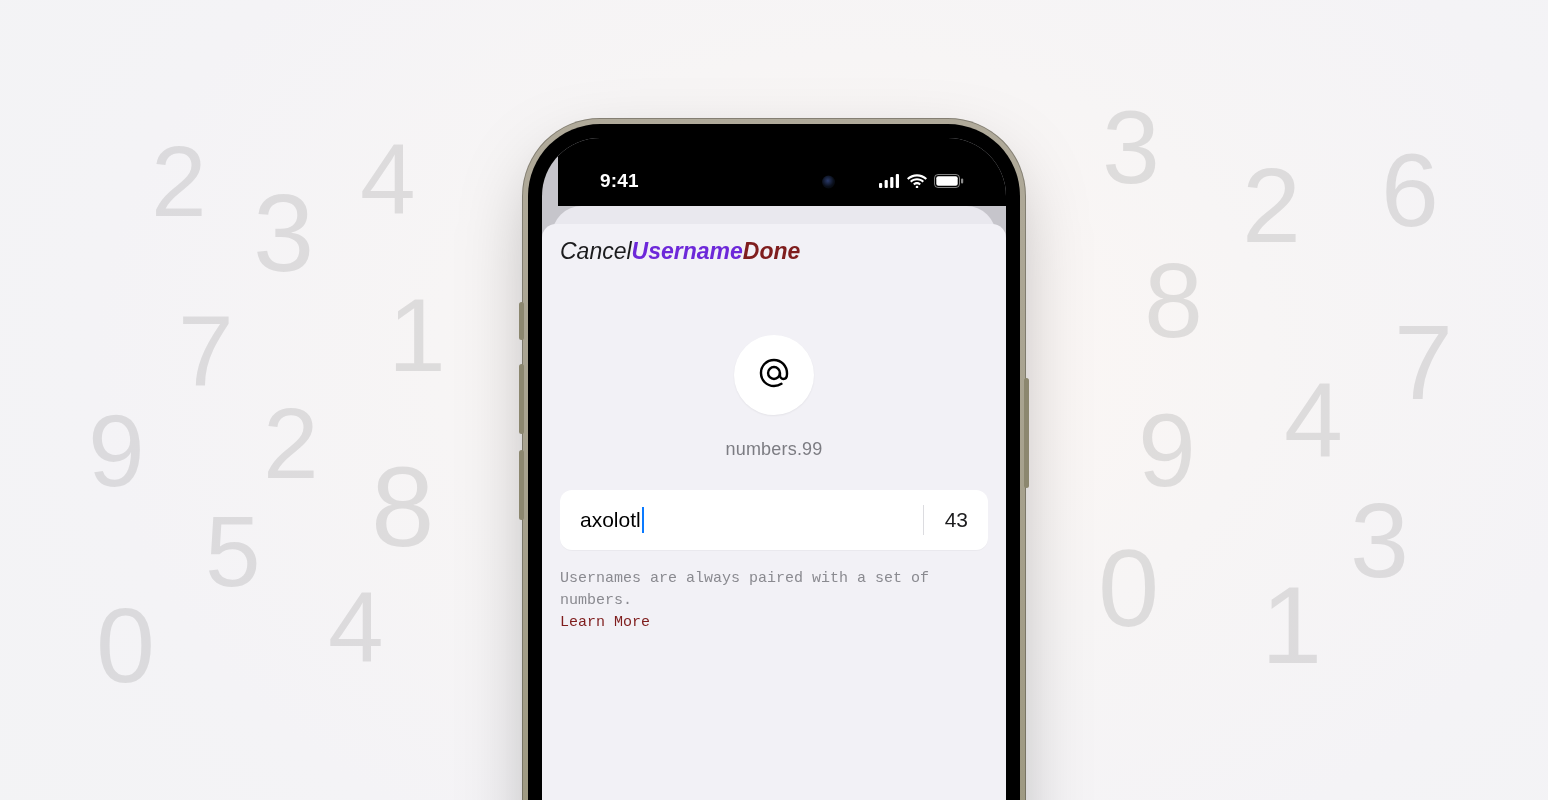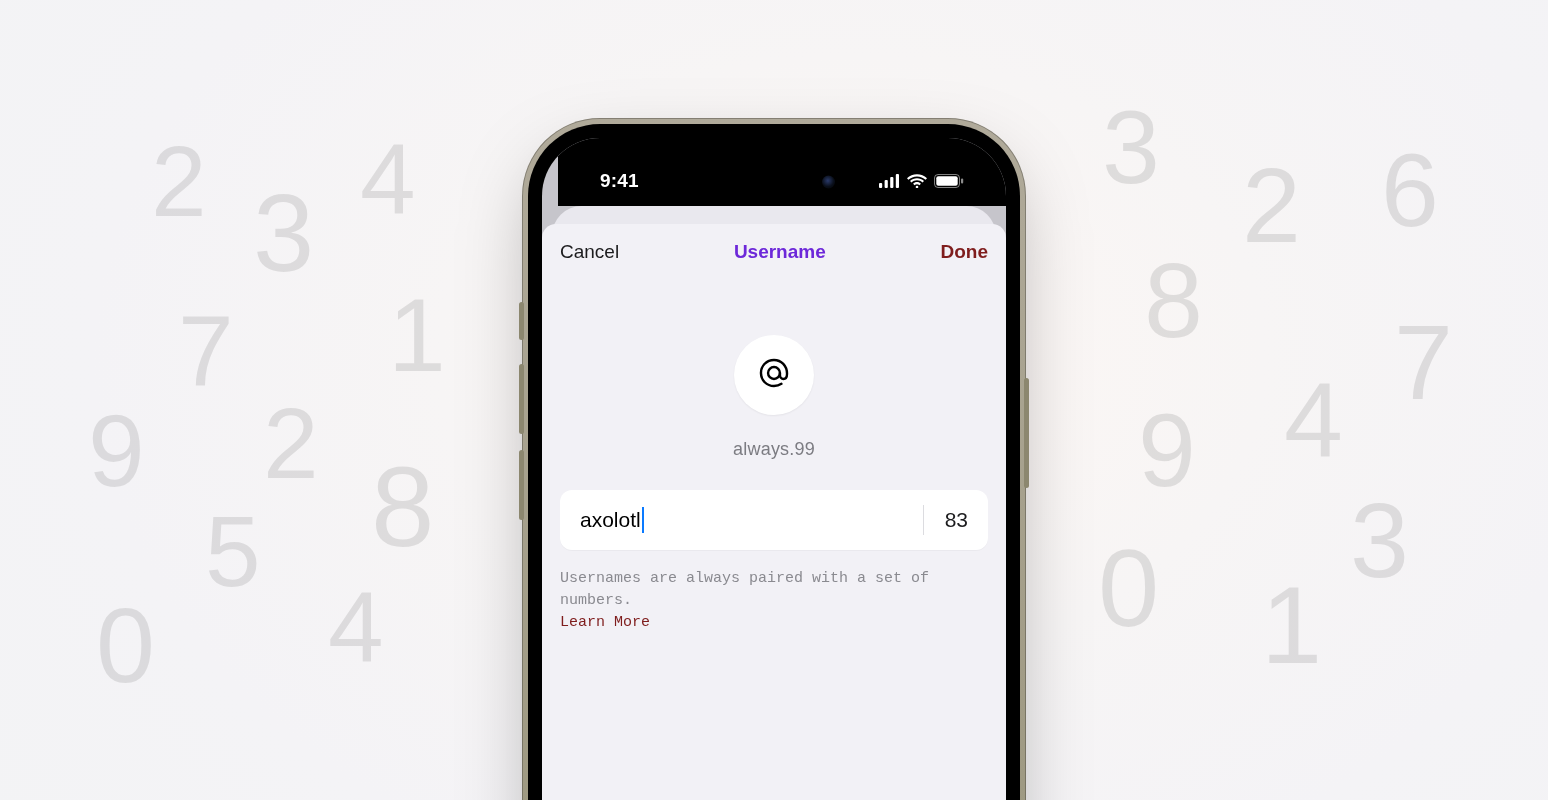--- a/index.html
+++ b/index.html
@@ -110,22 +110,22 @@
     position:absolute;
     top:86px; left:0; right:0; bottom:0;
     background:#f2f1f6;
     border-radius: 14px 14px 0 0;
     padding: 0 18px;
   }
   .navbar {
     height: 55px;
     display:flex;
     align-items:center;
-    justify-content:space-between;
-    font-size:19px;
+    font-size:23px;
+    font-style:italic;
   }
   .nav-cancel { color:#1c1c1e; font-weight:400; cursor:pointer; }
   .nav-title  { color:#6d28d9; font-weight:600; }
   .nav-done   { color:#7f1d1d; font-weight:700; cursor:pointer; }
 
   .at-circle {
     width:80px; height:80px;
     background:#fff;
     border-radius:50%;
     margin: 56px auto 0;
@@ -254,29 +254,29 @@
 
         <div class="at-circle">
           <span>
             <svg width="34" height="34" viewBox="0 0 24 24" fill="none" stroke="#000" stroke-width="1.7" stroke-linecap="round">
               <circle cx="12" cy="12" r="4.2"></circle>
               <path d="M16.2 12v1.4c0 1.55 1.03 2.8 2.4 2.8 1.55 0 2.6-1.45 2.6-3.7C21.2 6.9 17.2 2.8 12 2.8 6.8 2.8 2.8 6.9 2.8 12s4 9.2 9.2 9.2c1.95 0 3.75-.55 5.25-1.55"></path>
             </svg>
           </span>
         </div>
 
-        <div class="preview">always.99</div>
+        <div class="preview">numbers.99</div>
 
         <div class="field">
           <div class="field-input">
             <span>axolotl</span>
             <span class="caret"></span>
           </div>
           <div class="field-sep"></div>
-          <div class="field-suffix">83</div>
+          <div class="field-suffix">43</div>
         </div>
 
         <div class="helper">
           <span class="helper-text">Usernames are always paired with a set of numbers.</span><br>
           <span class="helper-link">Learn More</span>
         </div>
       </div>
     </div>
   </div>
 </div>

